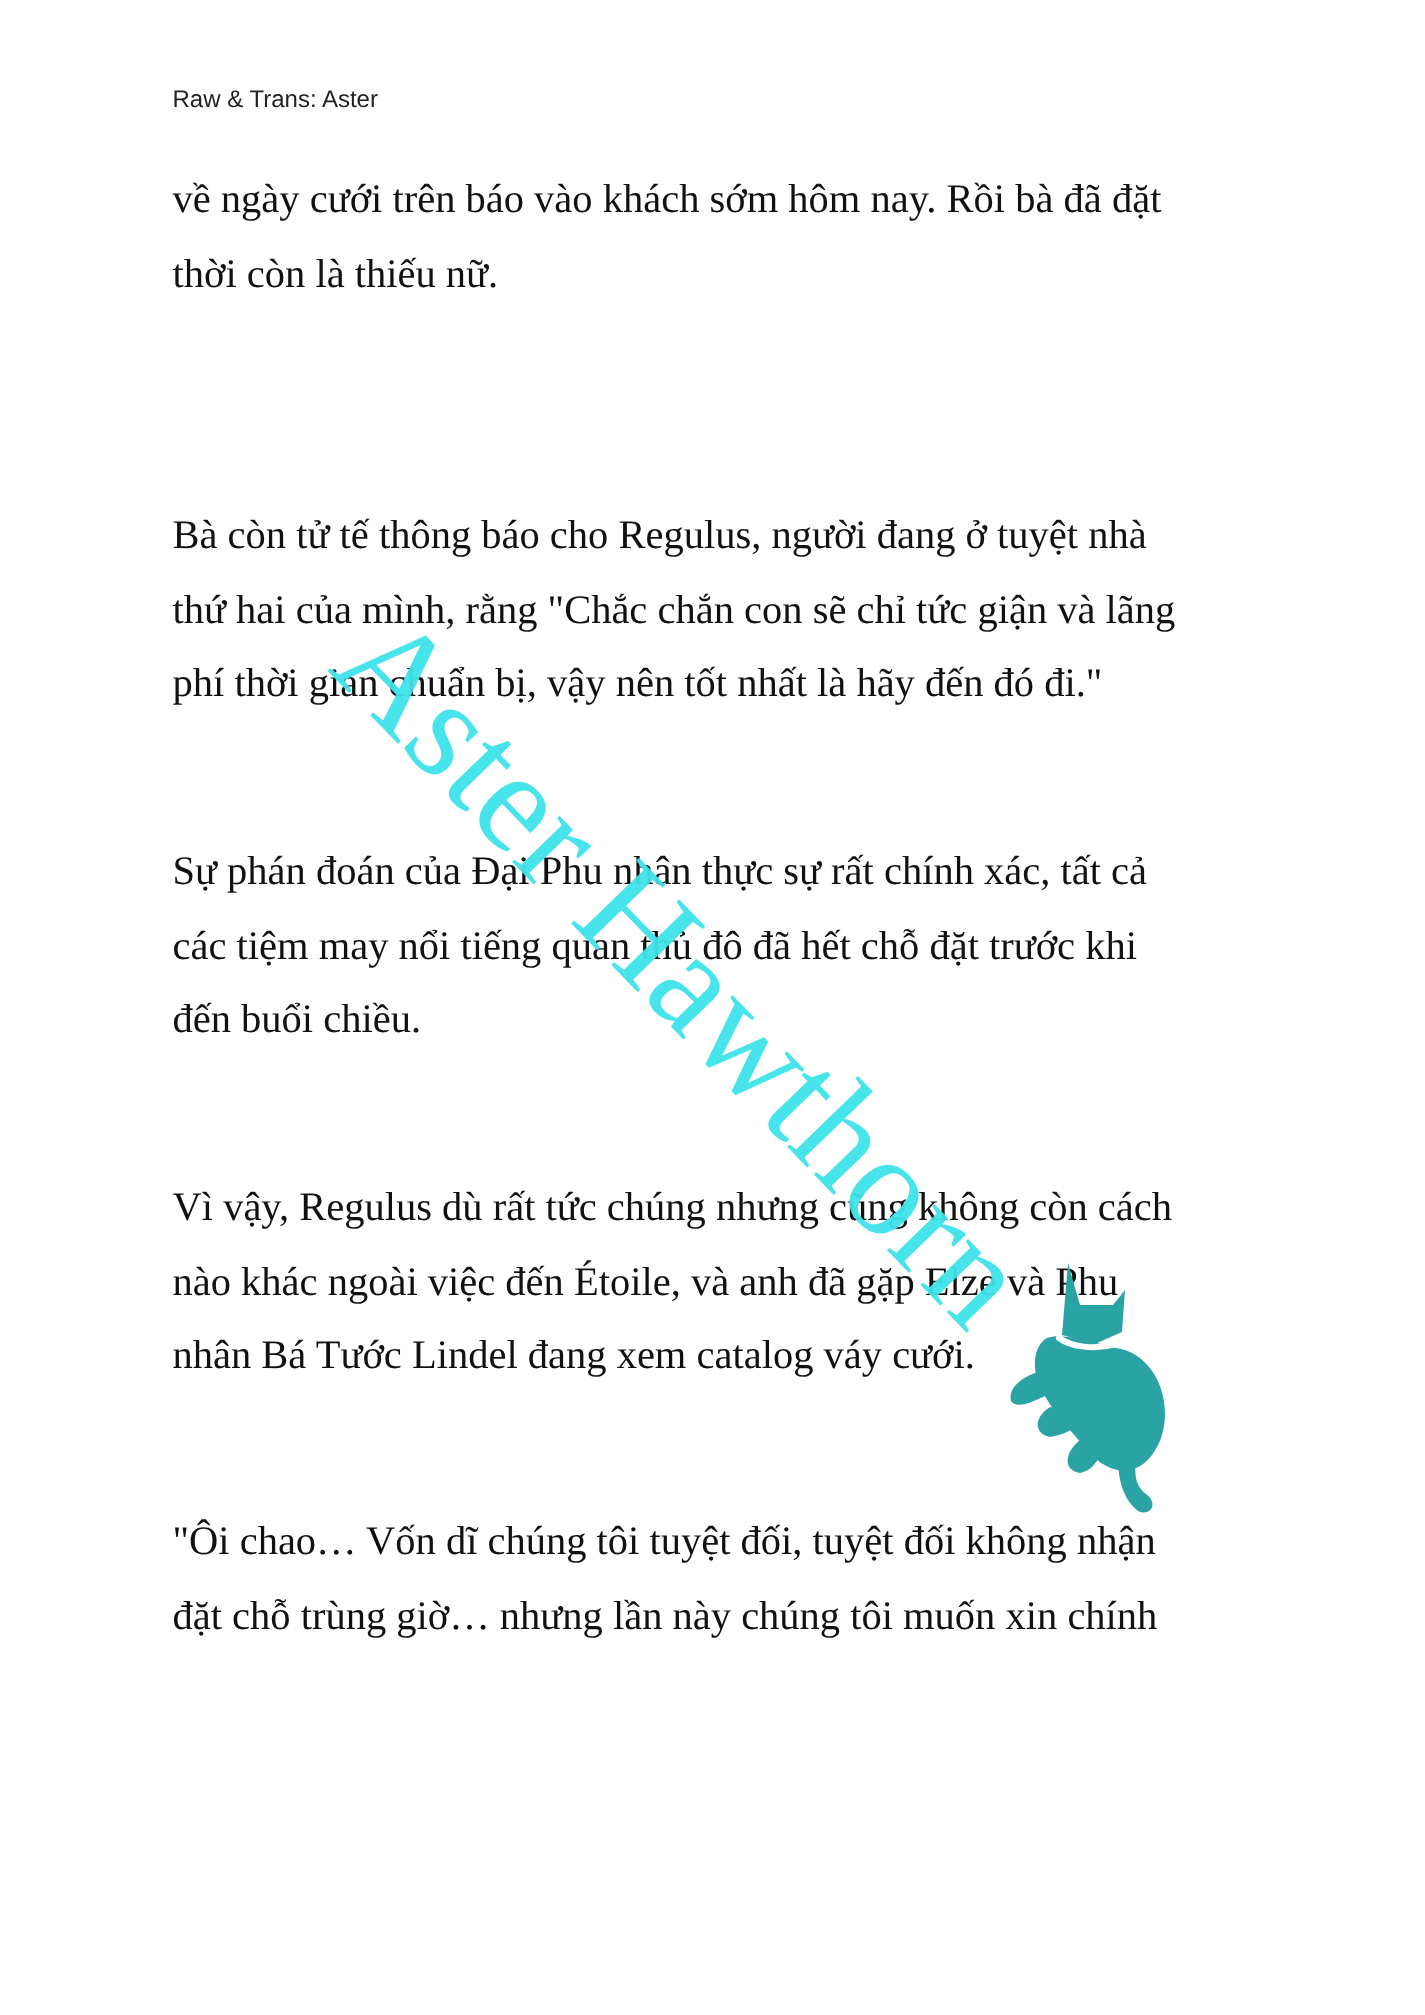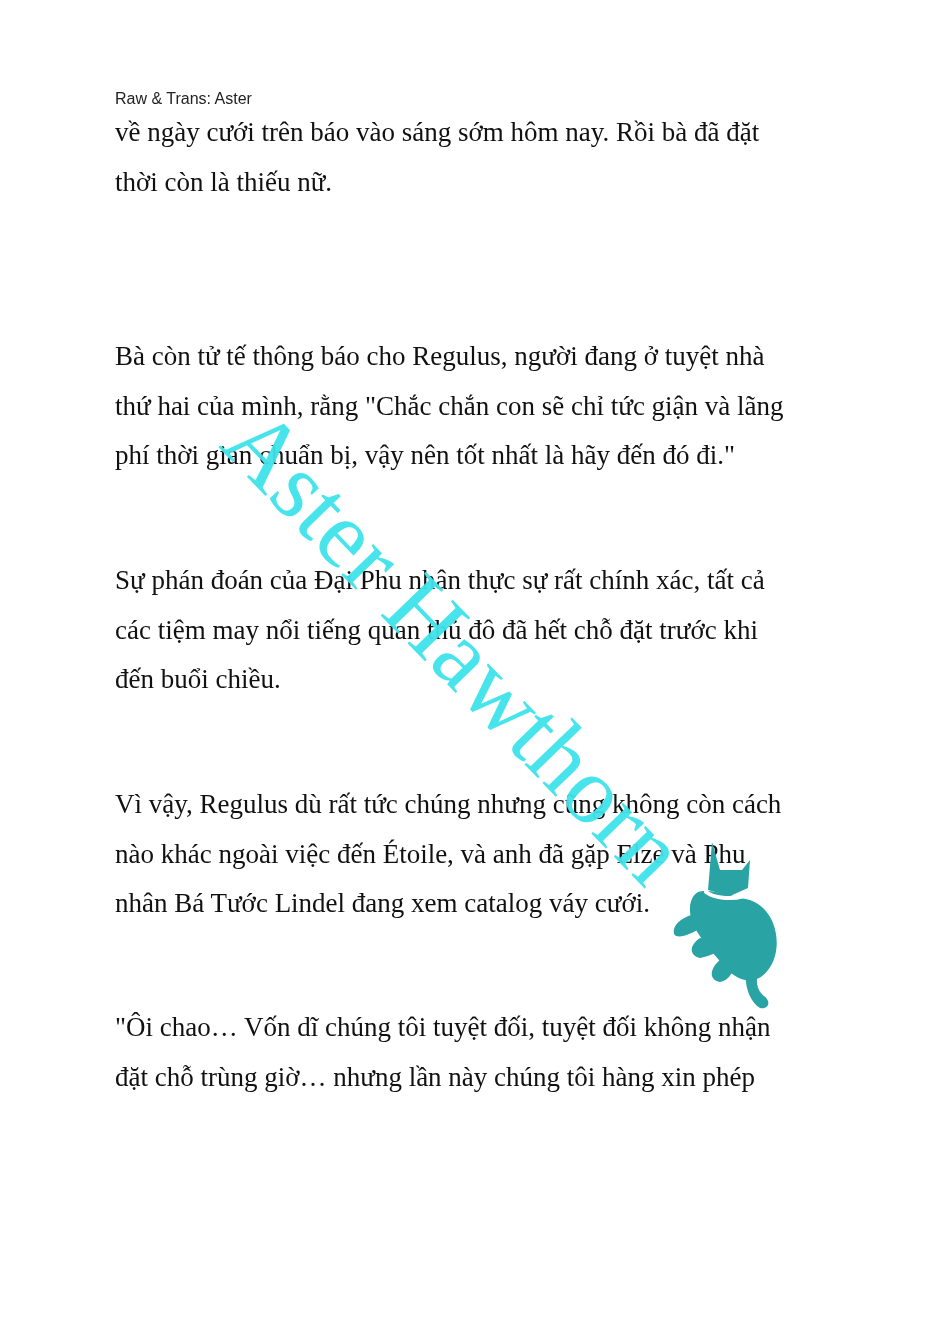--- a/index.html
+++ b/index.html
@@ -1,21 +1,21 @@
 <!DOCTYPE html>
 <html><head>
 <meta charset="utf-8">
 <style>
   html, body { margin: 0; padding: 0; }
   body {
     width: 950px; height: 1343px; background: #ffffff; position: relative; overflow: hidden;
   }
   .header {
     position: absolute; left: 115px; top: 58px;
-    font-family: "Liberation Sans", sans-serif; font-size: 16px; color: #222; margin-top: 32px;
+    font-family: "Liberation Sans", sans-serif; font-size: 16px; color: #222;
   }
   .para {
     position: absolute; left: 115px; width: 760px;
     font-family: "Liberation Serif", serif; font-size: 27px; line-height: 49.5px; color: #111;
     margin: 0;
   }
   .para span { display: block; white-space: nowrap; }
   .watermark {
     position: absolute; left: 105px; top: 590px;
     font-family: "Liberation Serif", serif; font-size: 96px; color: #3fe3ea;
@@ -25,21 +25,21 @@
   .cat {
     position: absolute; left: 650px; top: 830px; width: 140px; height: 180px;
   }
 </style>
 </head>
 <body>
 
 <div class="header">Raw &amp; Trans: Aster</div>
 
 <div class="para" style="top:108px">
-  <span>về ngày cưới trên báo vào sáng sớm hôm nay. Rồi bà đã đặt</span>
+  <span>về ngày cưới trên báo vào khách sớm hôm nay. Rồi bà đã đặt</span>
   <span>thời còn là thiếu nữ.</span>
 </div>
 
 <div class="para" style="top:332px">
   <span>Bà còn tử tế thông báo cho Regulus, người đang ở tuyệt nhà</span>
   <span>thứ hai của mình, rằng "Chắc chắn con sẽ chỉ tức giận và lãng</span>
   <span>phí thời gian chuẩn bị, vậy nên tốt nhất là hãy đến đó đi."</span>
 </div>
 
 <div class="para" style="top:556px">
@@ -49,21 +49,21 @@
 </div>
 
 <div class="para" style="top:780px">
   <span>Vì vậy, Regulus dù rất tức chúng nhưng cũng không còn cách</span>
   <span>nào khác ngoài việc đến Étoile, và anh đã gặp Elze và Phu</span>
   <span>nhân Bá Tước Lindel đang xem catalog váy cưới.</span>
 </div>
 
 <div class="para" style="top:1003px">
   <span>"Ôi chao… Vốn dĩ chúng tôi tuyệt đối, tuyệt đối không nhận</span>
-  <span>đặt chỗ trùng giờ… nhưng lần này chúng tôi hàng xin phép</span>
+  <span>đặt chỗ trùng giờ… nhưng lần này chúng tôi muốn xin chính</span>
 </div>
 
 <div class="watermark">Aster Hawthorn</div>
 
 <svg class="cat" viewBox="0 0 140 180">
   <g fill="#2aa3a5">
 
     <path d="M62 12 L70 40 L92 40 L100 30 L98 58 L80 66 L58 60 Z"></path>
 
     <path d="M48 62 C60 58 82 66 100 70 C128 80 134 120 118 140 C106 156 88 152 76 138 C66 126 52 112 44 96 C38 84 38 68 48 62 Z"></path>

